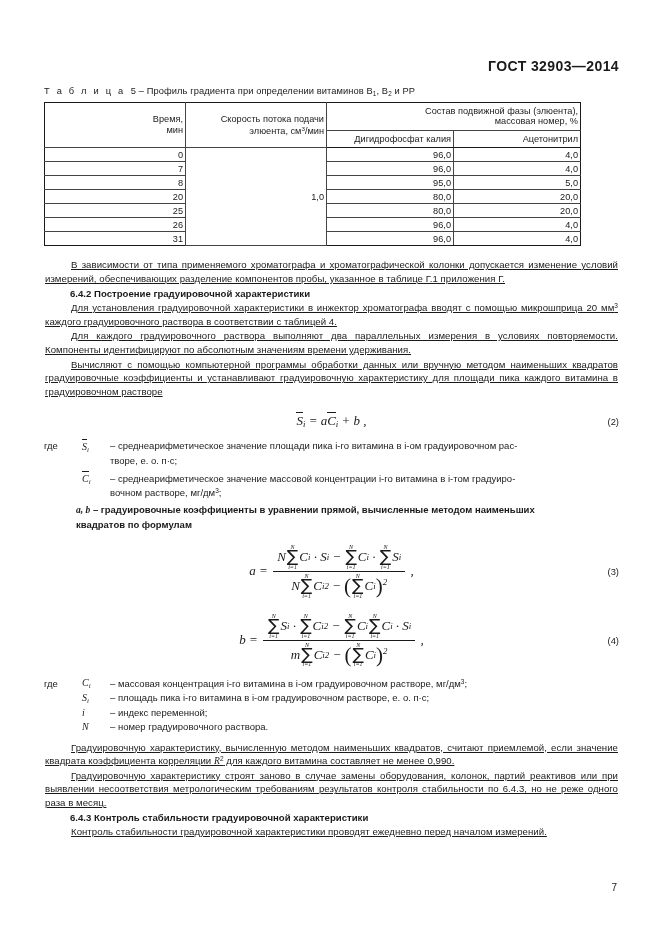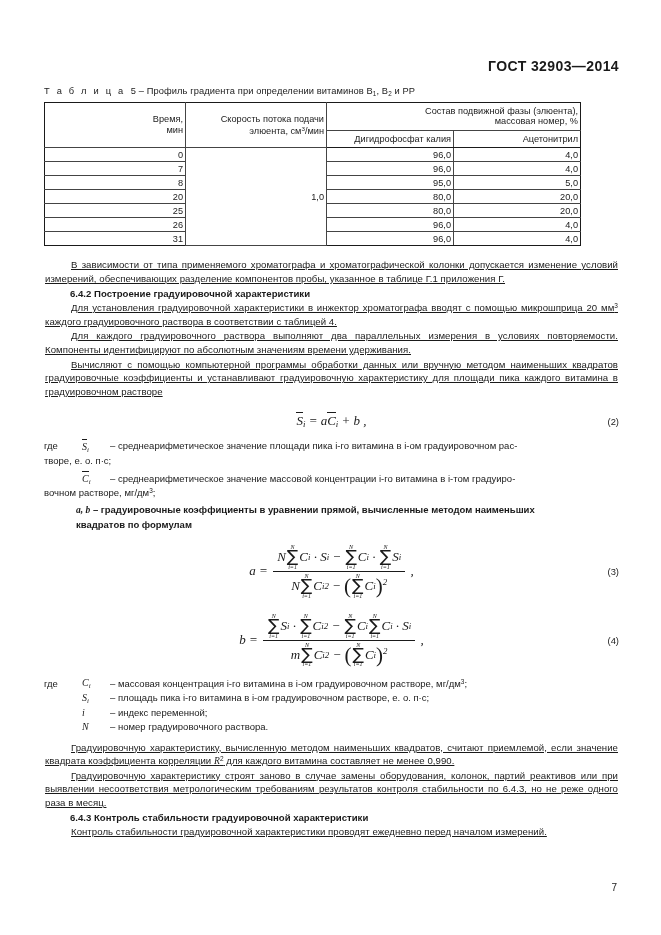--- a/index.html
+++ b/index.html
@@ -213,20 +213,21 @@
     font-size: 10px;
     text-align: left;
     padding-left: 2px;
     box-sizing: border-box;
   }
   .where-def {
     flex: 1;
     text-align: justify;
   }
   .where-cont {
+    margin-left: 66px;
   }
   .where-plain {
     margin-left: 32px;
     text-align: justify;
     font-weight: bold;
   }
   .it { font-style: italic; font-family: "Liberation Serif", serif; }
 
   
   .page-number {

